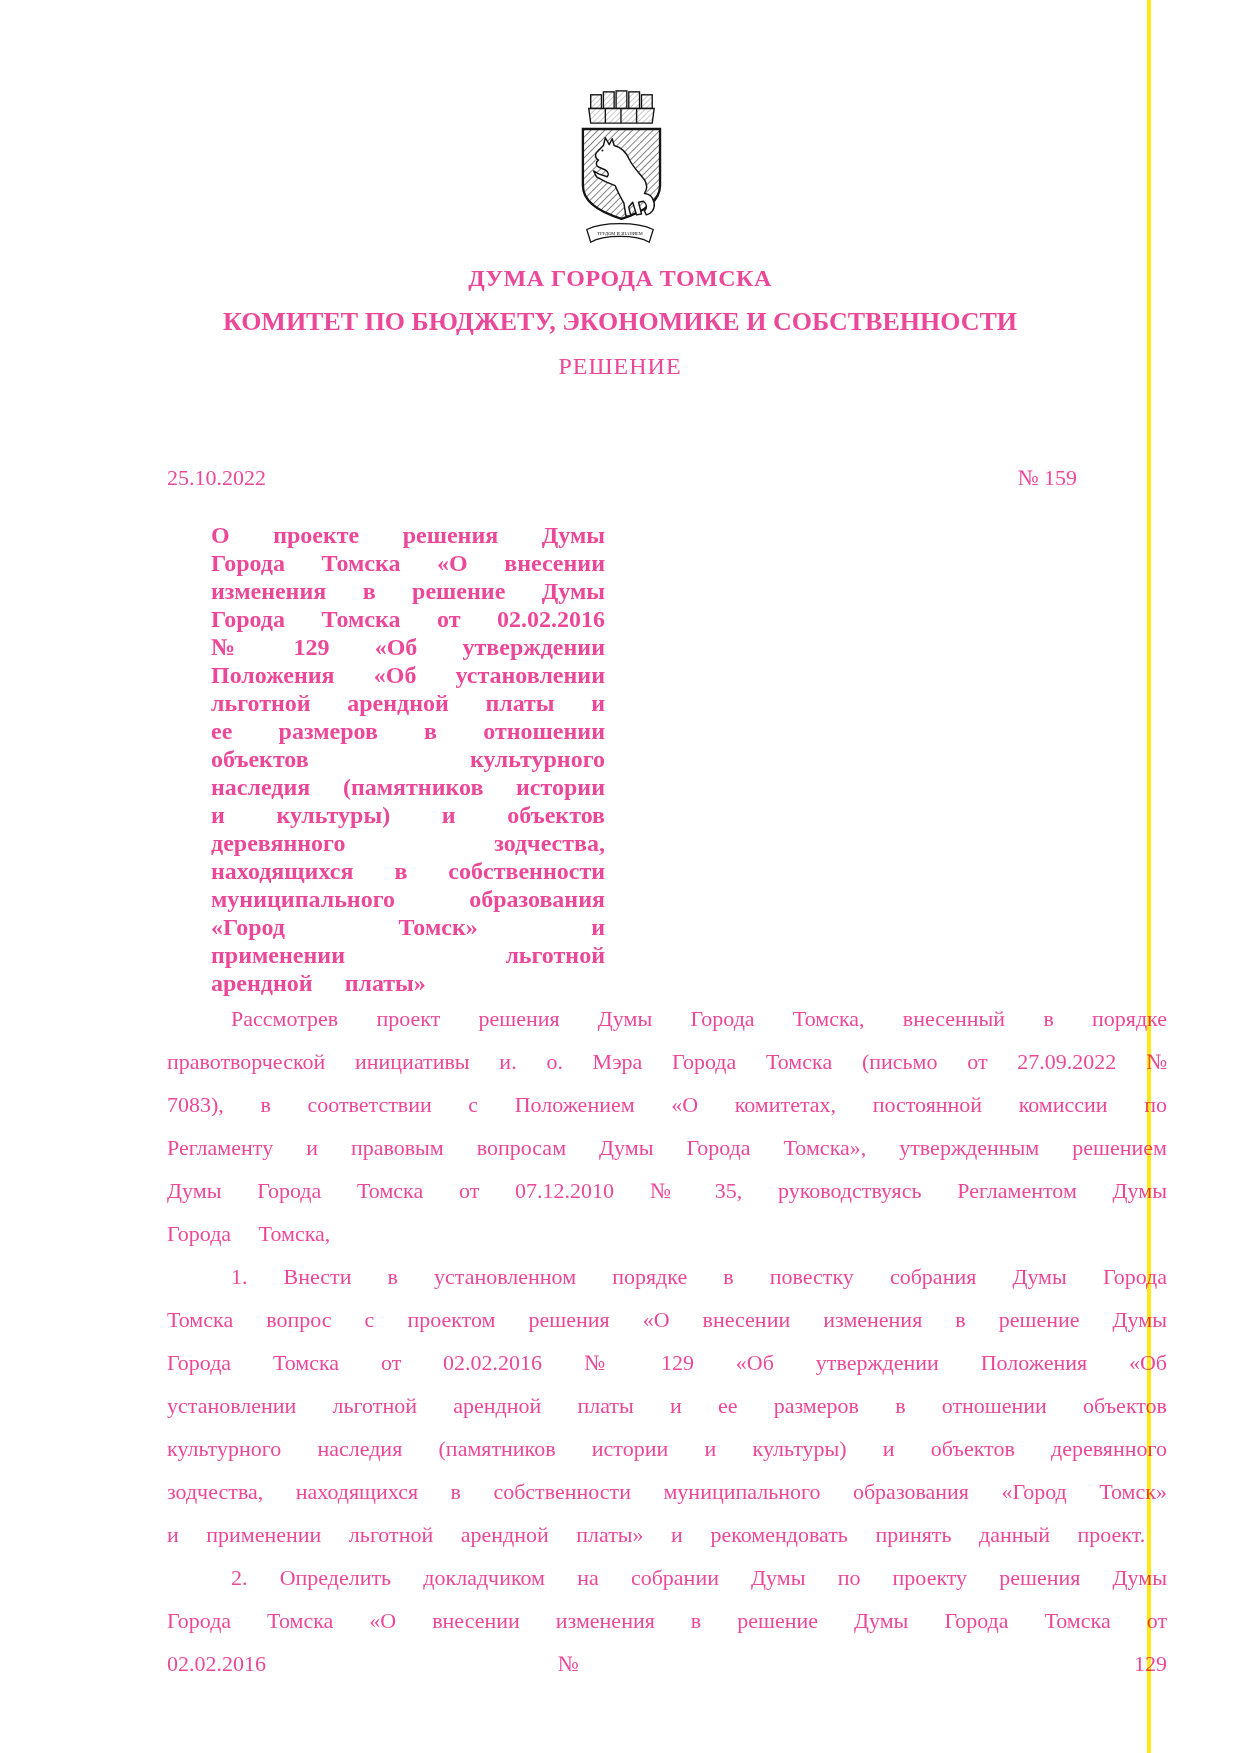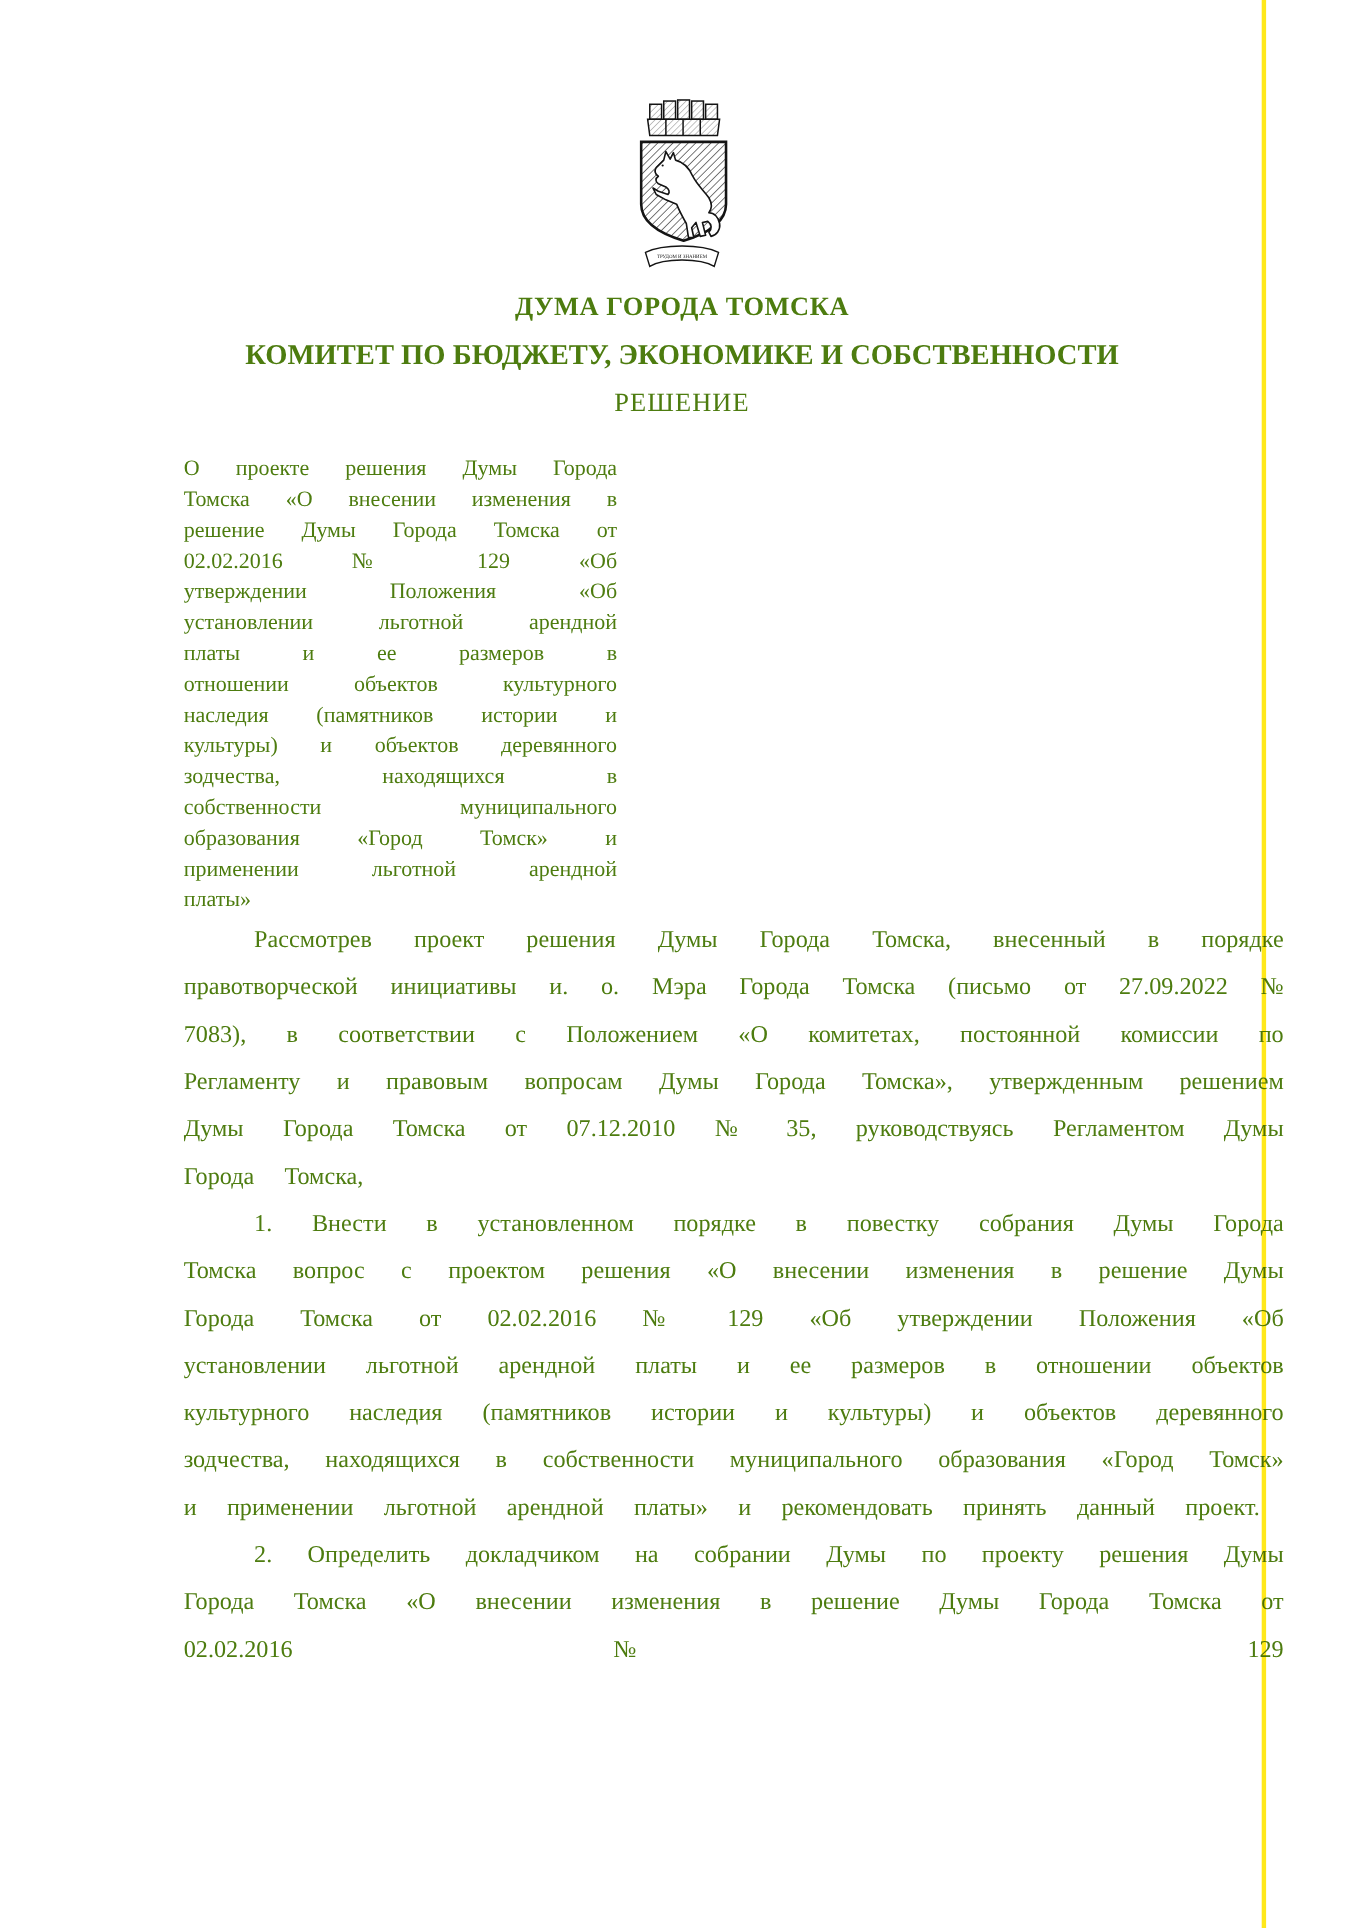--- a/index.html
+++ b/index.html
@@ -2,21 +2,21 @@
 <html lang="ru"><head>
 <meta charset="utf-8">
 <style>
   html,body{margin:0;padding:0;background:#e9e9e9;}
   .page{
     position:relative;
     width:1240px;height:1753px;
     margin:0 auto;
     background:#ffffff;
     font-family:"Liberation Serif","DejaVu Serif",serif;
-    color:#4d7c0f;
+    color:#ec4899;
     overflow:hidden;
   }
   
   .stripe{
     position:absolute;
     left:1147px;top:0;bottom:0;width:4px;
     background:#ffe81a;
     mix-blend-mode:multiply;
     z-index:6;
   }
@@ -34,22 +34,22 @@
     letter-spacing:1px;line-height:1.2;
   }
   .bodytext{margin-left:167px;width:1000px;position:relative;z-index:2;}
   .meta-row{
     display:flex;justify-content:space-between;align-items:baseline;
     margin-top:84px;font-size:22px;
   }
   .meta-row .doc-number{margin-right:90px;}
   .subject{
     margin-top:30px;width:394px;
-    font-weight:normal;font-size:20px;line-height:28px;
-    text-align:justify;word-spacing:26px;
+    font-weight:bold;font-size:24px;line-height:28px;
+    text-align:justify;word-spacing:26px;margin-left:44px;
   }
   p.par{
     font-size:22px;line-height:43px;margin:0;
     text-align:justify;text-indent:64px;word-spacing:22px;
   }
   .preamble{margin-top:36px;}
   .resolved{
     font-size:22px;line-height:43px;margin:8px 0;
     text-align:center;text-indent:0;word-spacing:4px;
   }
@@ -107,20 +107,24 @@
       </g>
     </svg>
 
     <div class="org-line">ДУМА ГОРОДА ТОМСКА</div>
     <div class="committee-line">КОМИТЕТ ПО БЮДЖЕТУ, ЭКОНОМИКЕ И СОБСТВЕННОСТИ</div>
     <div class="doc-type">РЕШЕНИЕ</div>
   </div>
 
   <div class="bodytext">
 
+    <div class="meta-row">
+      <span class="doc-date">25.10.2022</span>
+      <span class="doc-number">№ 159</span>
+    </div>
 
     <div class="subject">О проекте решения Думы Города Томска «О внесении изменения в решение Думы Города Томска от 02.02.2016 № 129 «Об утверждении Положения «Об установлении льготной арендной платы и ее размеров в отношении объектов культурного наследия (памятников истории и культуры) и объектов деревянного зодчества, находящихся в собственности муниципального образования «Город Томск» и применении льготной арендной платы»</div>
 
     <p class="par preamble">Рассмотрев проект решения Думы Города Томска, внесенный в порядке правотворческой инициативы и. о. Мэра Города Томска (письмо от 27.09.2022 № 7083), в соответствии с Положением «О комитетах, постоянной комиссии по Регламенту и правовым вопросам Думы Города Томска», утвержденным решением Думы Города Томска от 07.12.2010 № 35, руководствуясь Регламентом Думы Города Томска,</p>
 
 
     <p class="par">1. Внести в установленном порядке в повестку собрания Думы Города Томска вопрос с проектом решения «О внесении изменения в решение Думы Города Томска от 02.02.2016 № 129 «Об утверждении Положения «Об установлении льготной арендной платы и ее размеров в отношении объектов культурного наследия (памятников истории и культуры) и объектов деревянного зодчества, находящихся в собственности муниципального образования «Город Томск» и применении льготной арендной платы» и рекомендовать принять данный проект.</p>
 
     <p class="par force-last">2. Определить докладчиком на собрании Думы по проекту решения Думы Города Томска «О внесении изменения в решение Думы Города Томска от 02.02.2016 № 129</p>
 

